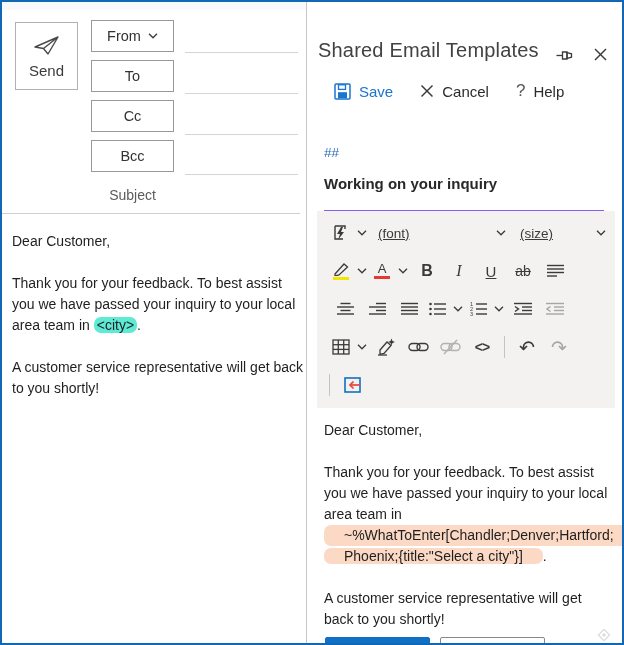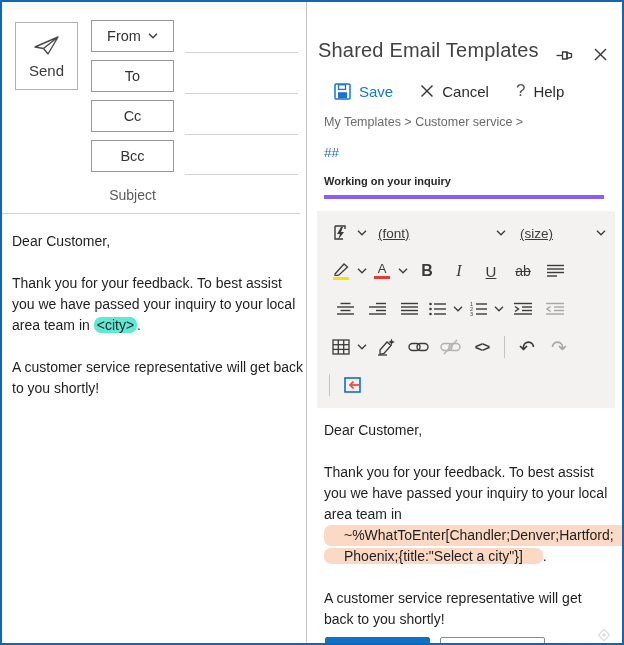--- a/index.html
+++ b/index.html
@@ -34,21 +34,21 @@
   .panel{ position:absolute; left:305px; top:0; width:315px; height:641px; background:#fff;margin-top:32px; }
   .panel-title{ position:absolute; left:11px; top:5px; font-size:20px; color:#424242; letter-spacing:.2px; }
   .pin-btn{ position:absolute; left:246px; top:11px; width:26px; height:20px; display:flex; align-items:center; justify-content:center; cursor:pointer; }
   .close-btn{ position:absolute; left:282px; top:10px; width:22px; height:20px; display:flex; align-items:center; justify-content:center; cursor:pointer; }
   .cmdbar{ position:absolute; left:27px; top:44px; height:26px; display:flex; align-items:center; gap:27px; }
   .cmd{ display:flex; align-items:center; gap:8px; font-size:15px; color:#2b2b2b; cursor:pointer; }
   .cmd.save{ color:#1a75cf; }
   .cmd .qmark{ font-size:17px; color:#555; font-weight:400; }
   .breadcrumb{ position:absolute; left:17px; top:81px; font-size:12.5px; color:#6b6b6b; cursor:pointer; }
   .shortcut{ position:absolute; left:17px; top:111px; font-size:13.5px; color:#2d6cb5; }
-  .template-name{ position:absolute; left:17px; top:141px; width:280px; font-size:11px; font-weight:700; color:#282828; padding-bottom:8px; border-bottom:4px solid #8b5cf6; }
+  .template-name{ position:absolute; left:17px; top:141px; width:280px; font-size:15px; font-weight:700; color:#282828; padding-bottom:18px; border-bottom:1px solid #8b5cf6; }
   
   .toolbar{ position:absolute; left:10px; top:177px; width:298px; height:197px; background:#f3f2f1; padding:3px 0 0 12px; }
   .tb-row{ display:flex; align-items:center; height:38px; }
   .tb-item{ width:32px; height:26px; display:flex; align-items:center; justify-content:center; cursor:pointer; color:#3b3a39; }
   .tb-item.narrow{ width:24px; }
   .tb-chev{ width:17px; height:26px; display:flex; align-items:center; justify-content:center; cursor:pointer; }
   .tb-divider{ width:1px; height:22px; background:#c6c4c2; margin:0 6px; }
   .dd{ display:flex; align-items:center; justify-content:space-between; font-size:13.5px; color:#3b3a39; cursor:pointer;text-decoration:underline; }
   .dd-font{ width:128px; margin-left:8px; }
   .dd-size{ width:86px; margin-left:14px; }
@@ -169,21 +169,20 @@
             </svg>
         </span>
         <span>Cancel</span>
       </div>
       <div class="cmd">
         <span class="qmark">?</span>
         <span>Help</span>
       </div>
     </div>
 
-    <div class="breadcrumb">My Templates &gt; Customer service &gt;</div>
     <div class="shortcut">##</div>
     <div class="template-name">Working on your inquiry</div>
 
     <div class="toolbar">
 
       <div class="tb-row">
         <div class="tb-item narrow">
           <span>
             <svg width="20" height="20" viewBox="0 0 20 20">
                 <path d="M4 3 h10 v3 M4 3 v13 h8" fill="none" stroke="#3b3a39" stroke-width="1.4"></path>

